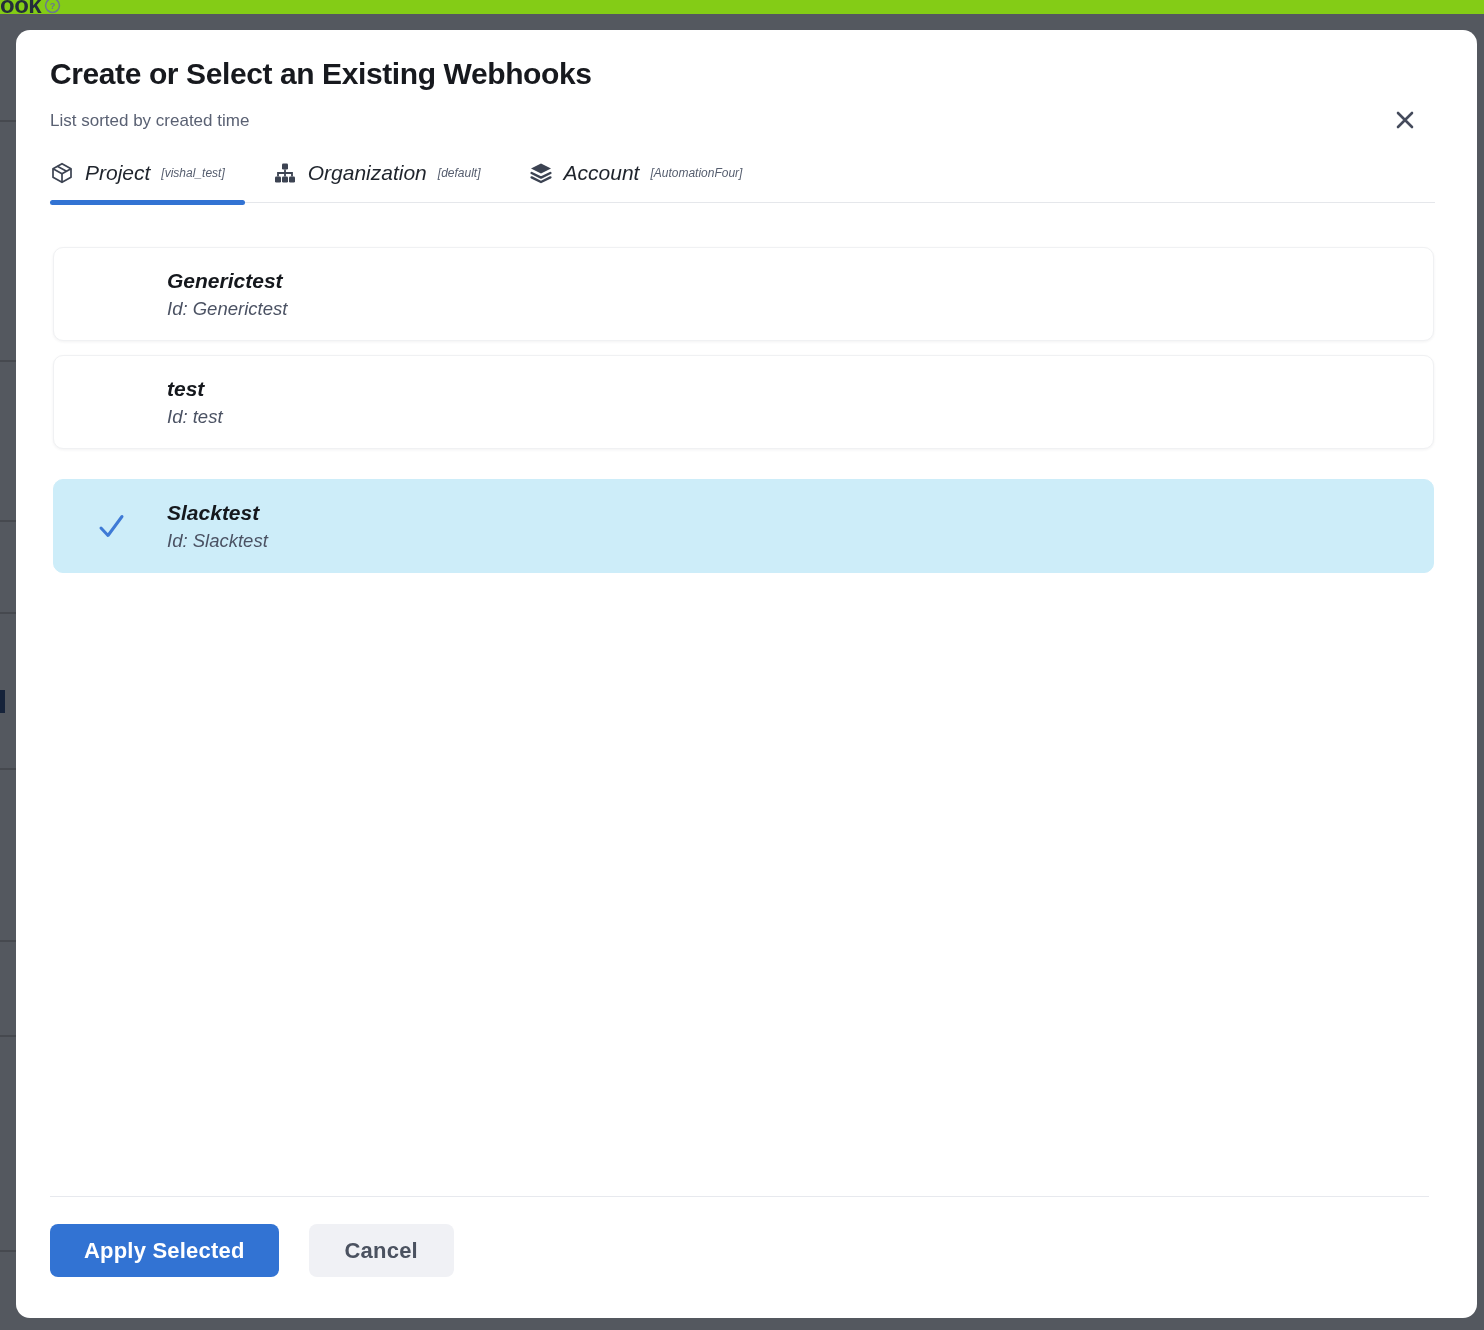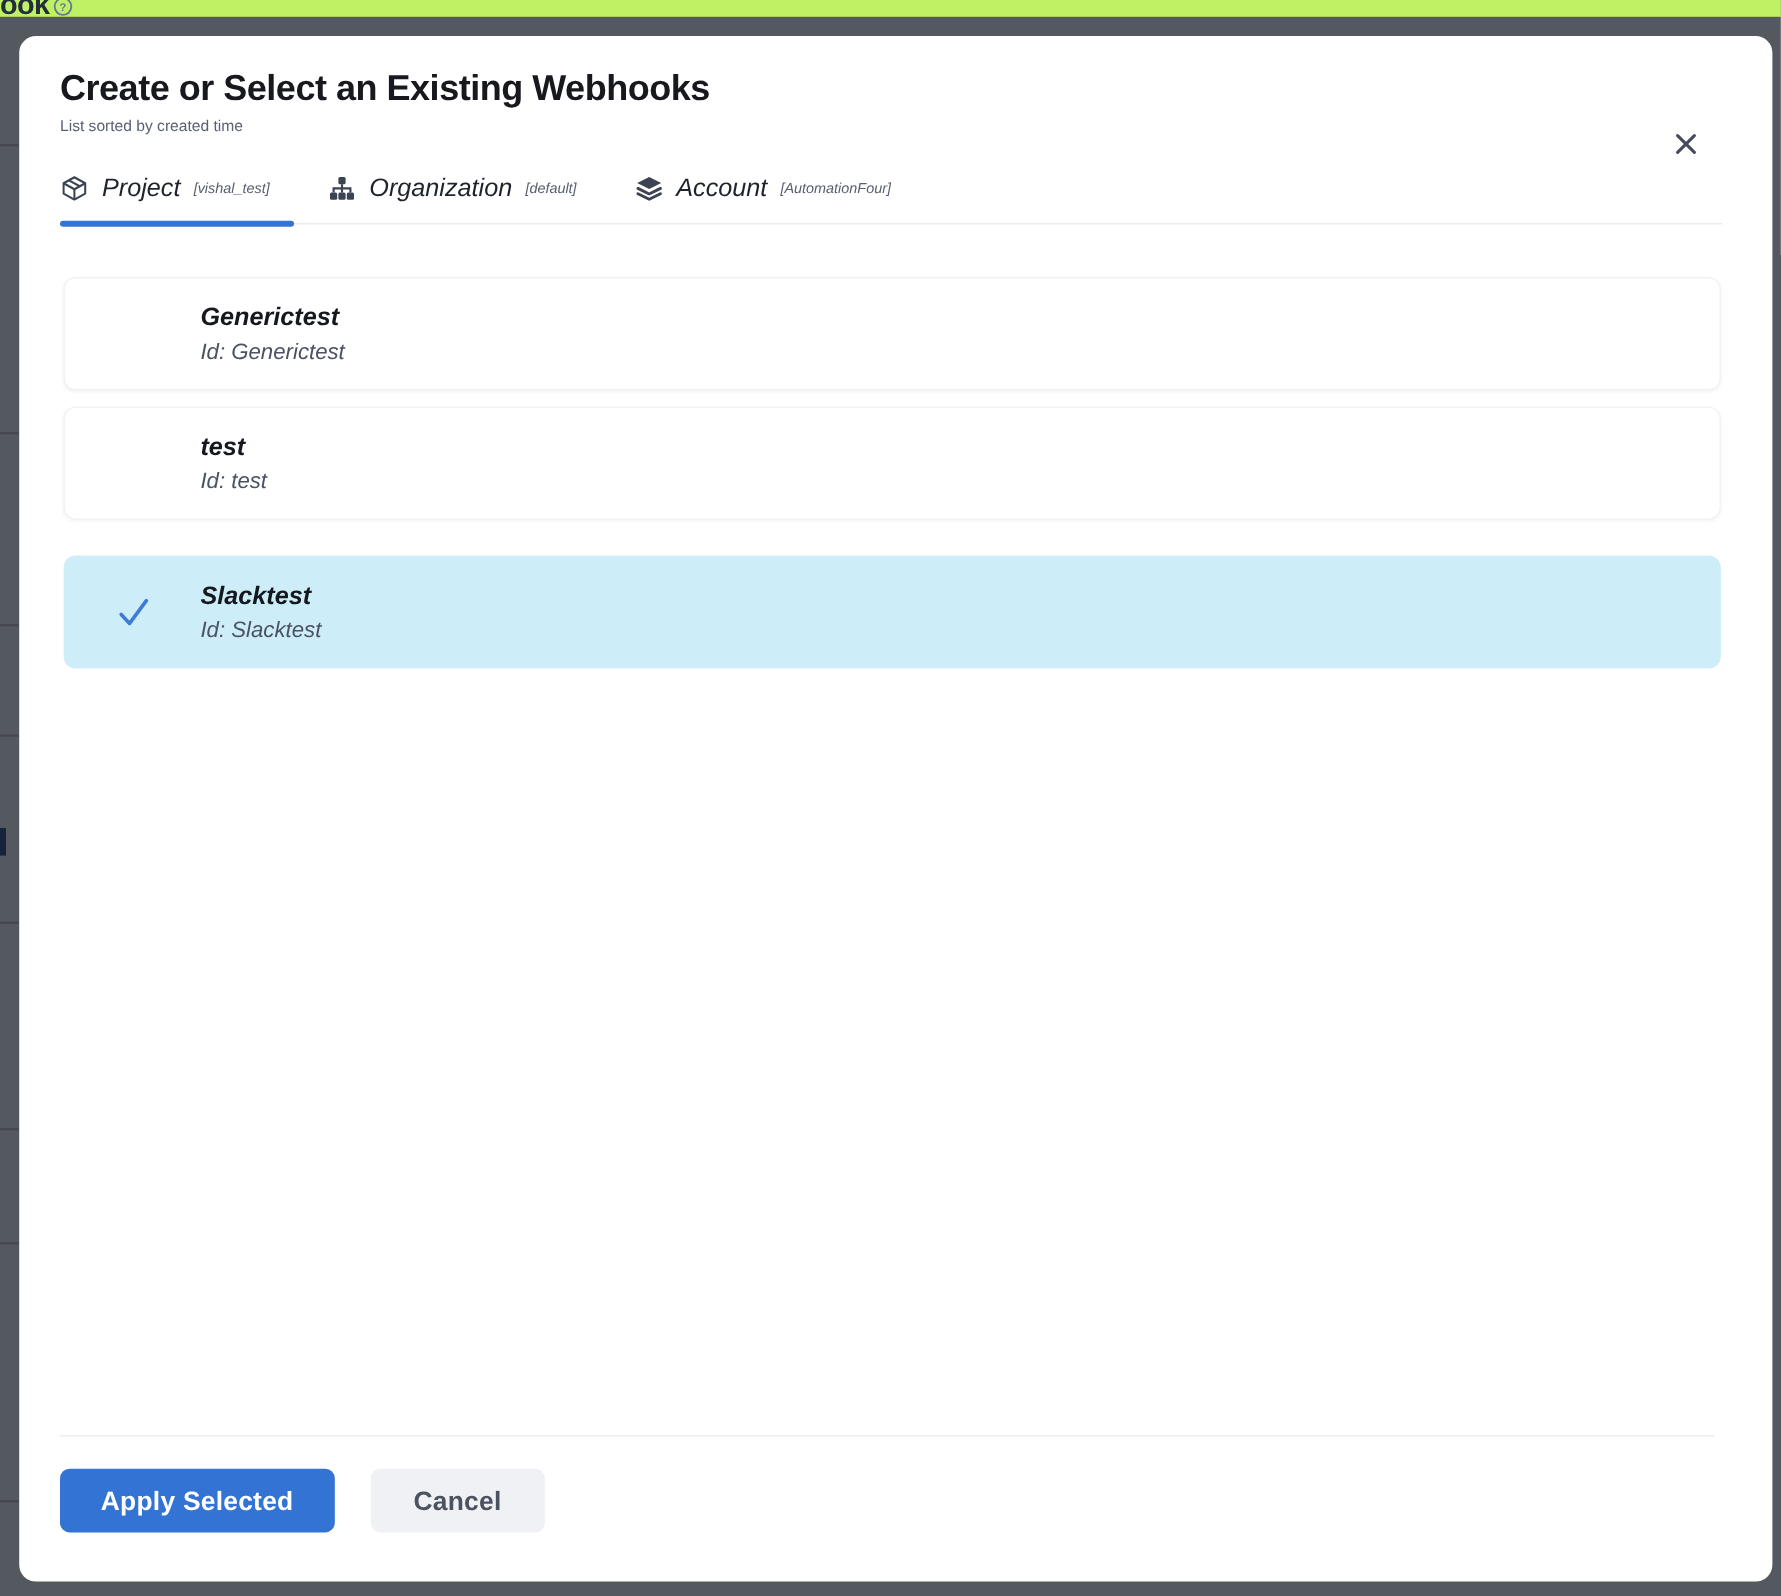--- a/index.html
+++ b/index.html
@@ -13,40 +13,40 @@
   html,body{width:1484px;height:1330px;}
   body{
     position:relative;
     font-family:"Liberation Sans","DejaVu Sans",sans-serif;
     background:var(--overlay);
     overflow:hidden;
   }
   
   .bg-top-strip{
     position:absolute;top:0;left:0;right:0;height:14px;
-    background:#bef264;overflow:hidden;
+    background:#84cc16;overflow:hidden;
   }
   .bg-title-frag{
     position:absolute;top:-9px;left:0;
     font-size:24px;font-weight:700;color:#242d3b;letter-spacing:-0.5px;
   }
   .bg-help{position:absolute;top:-3px;left:44px;width:17px;height:17px;}
   .bg-line{position:absolute;left:0;width:16px;height:2px;background:rgba(0,0,0,0.16);}
   .bg-navy-block{position:absolute;left:0;width:5px;height:23px;top:690px;background:#16233a;}
   
   .modal{
     position:absolute;left:16px;top:30px;width:1461px;height:1288px;
     background:#ffffff;border-radius:14px;
     padding:25px 42px 0 34px;
   }
   .modal-title{
     font-size:30px;font-weight:700;color:#17191e;letter-spacing:-0.4px;line-height:38px;
   }
   .modal-subtitle{
-    font-size:13px;color:#5a6173;line-height:24px;
+    margin-top:16px;font-size:17px;color:#5a6173;line-height:24px;
   }
   .close-btn{
     position:absolute;top:74px;right:56px;width:32px;height:32px;
     display:flex;align-items:center;justify-content:center;cursor:pointer;border:none;background:none;
   }
   
   .tabs{
     margin-top:28px;display:flex;align-items:flex-end;
     border-bottom:1.5px solid #e5e7eb;
     font-style:italic;

